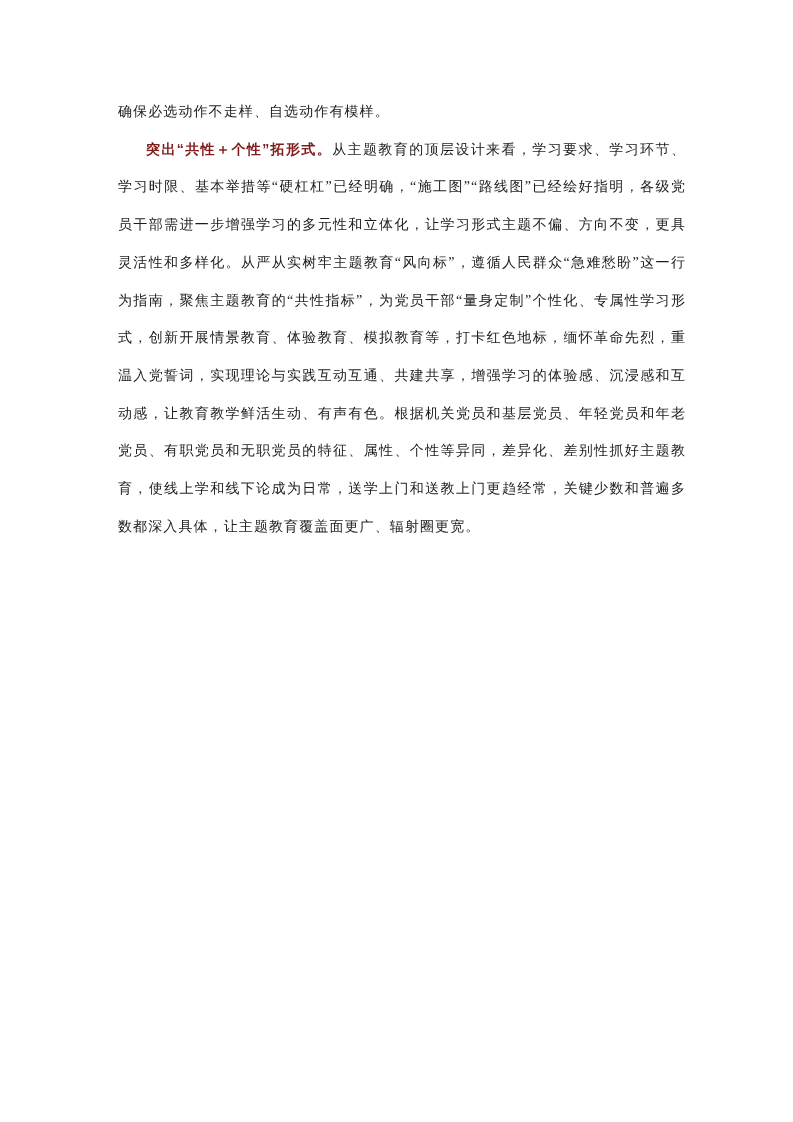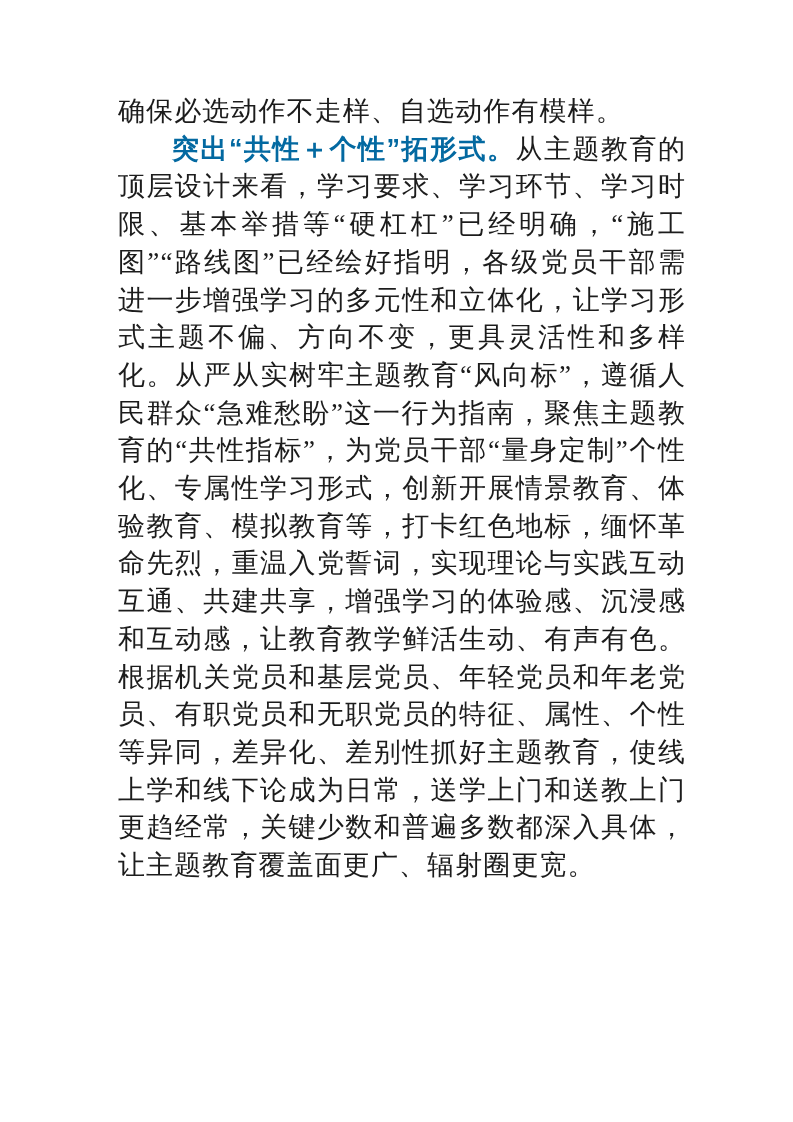--- a/index.html
+++ b/index.html
@@ -24,34 +24,34 @@
   }
   .text-block {
     position: absolute;
     left: 118px;
     top: 93px;
     width: 568px;
   }
   .para {
     margin: 0;
     padding: 0;
-    font-size: 27px;
+    font-size: 14px;
     line-height: 37.7px;
     letter-spacing: 1.1px;
     color: #1c1c1c;
     text-align: justify;
     text-justify: inter-ideograph;
     text-indent: 2em;
   }
   .para.continuation {
     text-indent: 0;
   }
   .para .lead {
     font-weight: bold;
-    color: #0369a1;
+    color: #7f1d1d;
     font-family: "Liberation Sans", "DejaVu Sans", sans-serif;
   }
   .para .body-text {
     color: #1c1c1c;
   }
 </style>
 </head>
 <body>
 
 <div class="doc-page">

